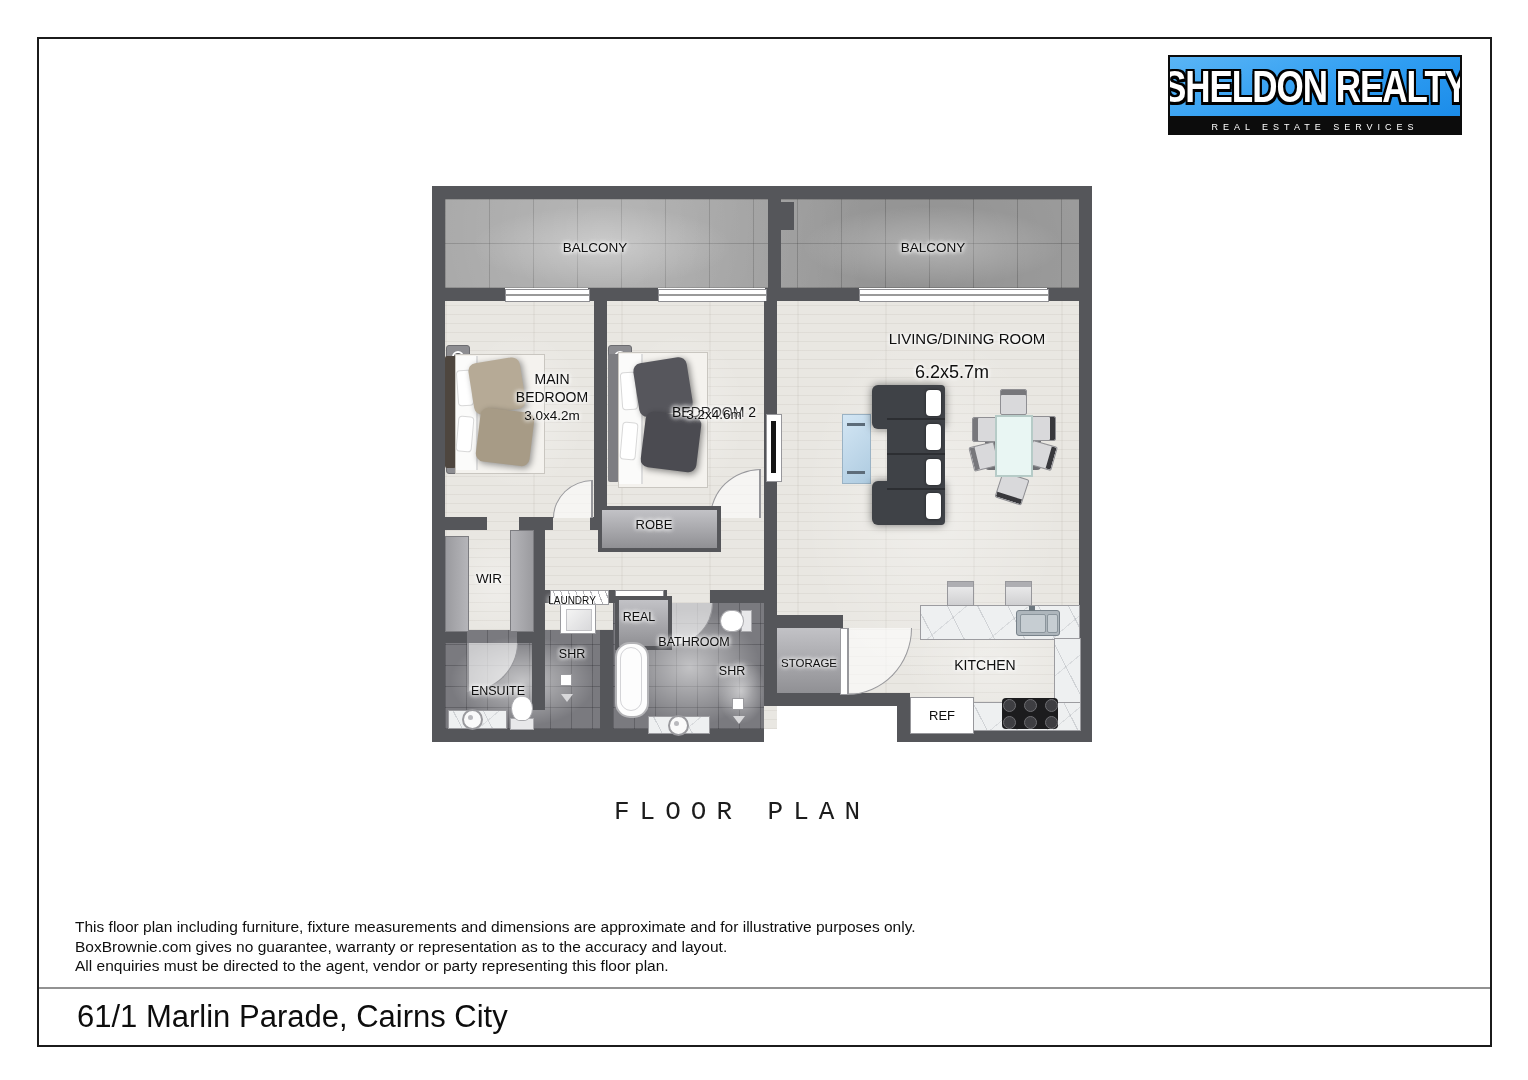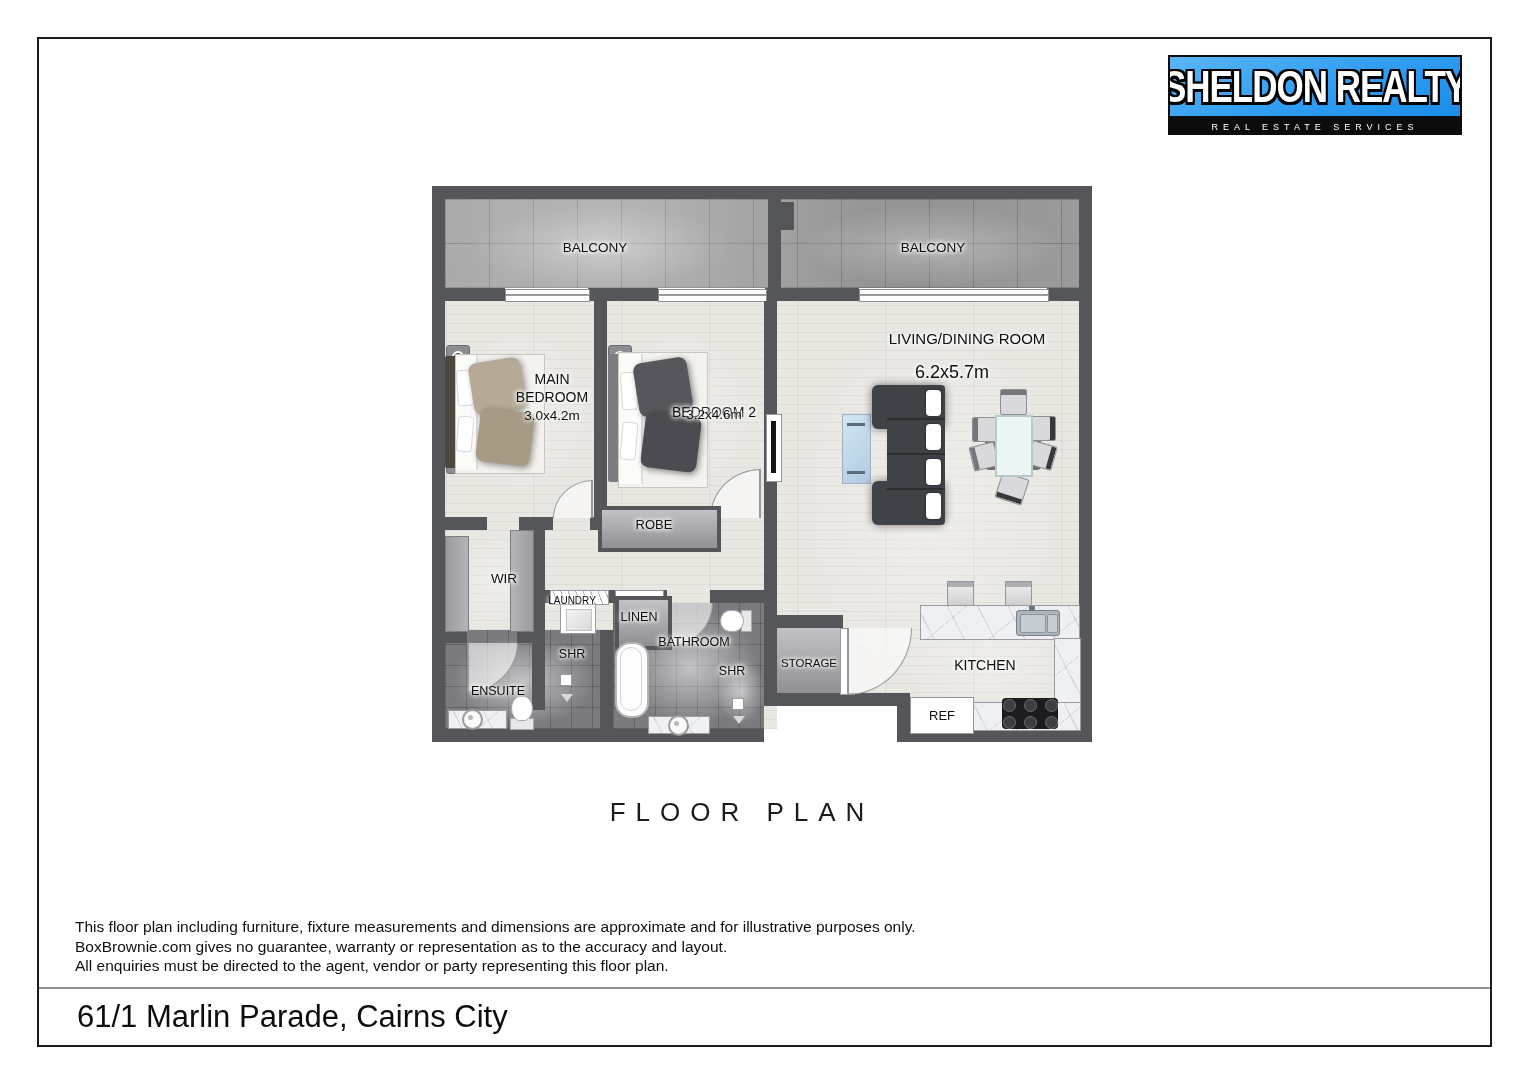--- a/index.html
+++ b/index.html
@@ -50,21 +50,21 @@
   .spk::after{content:"";width:8px;height:8px;border:2.5px solid #fff;border-radius:50%;background:#55565a;}
   .cushion{position:absolute;width:15px;height:26px;background:#fff;border-radius:4px;box-shadow:0 0 3px rgba(0,0,0,.5);}
   .chair{position:absolute;background:#d9d9db;border:1px solid #8f8f93;border-radius:2px;}
   .stool{position:absolute;width:25px;height:23px;background:linear-gradient(#f0f0f0,#cfcfd1);border:1px solid #97979b;
          box-shadow:inset 0 5px 0 #aeaeb2;}
   .burners{position:absolute;display:flex;flex-wrap:wrap;gap:4px 8px;align-content:center;justify-content:center;}
   .burner{width:11px;height:11px;border-radius:50%;background:#3e3e42;border:1.5px solid #6e6e72;}
   .sink-round{position:absolute;width:17px;height:17px;border-radius:50%;background:#fafafa;border:2px solid #9a9a9e;}
   .sink-round::after{content:"";position:absolute;left:4px;top:4px;width:5px;height:5px;border-radius:50%;background:#b9b9bd;}
   .floor-title{position:absolute;left:412px;top:797px;width:660px;text-align:center;
-               font-size:26px;letter-spacing:10px;color:#1c1c1c;}
+               font-size:26px;letter-spacing:10px;color:#1c1c1c;font-family:Liberation Mono, monospace;}
   .disclaimer{position:absolute;left:75px;top:917px;font-size:15.5px;line-height:19.5px;color:#0f0f0f;}
 </style>
 </head>
 <body>
 
 <div id="canvas">
 
   <div class="frame">
     <div class="address-bar">
       <span>61/1 Marlin Parade, Cairns City</span>
@@ -256,23 +256,23 @@
     <div class="lbl" style="left:163px;top:61px;font-size:13.5px;">BALCONY</div>
     <div class="lbl" style="left:501px;top:61px;font-size:13.5px;">BALCONY</div>
     <div class="lbl" style="left:120px;top:193px;font-size:14px;">MAIN</div>
     <div class="lbl" style="left:120px;top:211px;font-size:14px;">BEDROOM</div>
     <div class="lbl" style="left:120px;top:229px;font-size:13.5px;">3.0x4.2m</div>
     <div class="lbl" style="left:282px;top:226px;font-size:14px;">BEDROOM 2</div>
     <div class="lbl" style="left:282px;top:228px;font-size:13.5px;">3.2x4.6m</div>
     <div class="lbl" style="left:535px;top:152px;font-size:15px;">LIVING/DINING ROOM</div>
     <div class="lbl" style="left:520px;top:186px;font-size:18px;">6.2x5.7m</div>
     <div class="lbl" style="left:222px;top:338px;font-size:13px;">ROBE</div>
-    <div class="lbl" style="left:72px;top:392px;font-size:13.5px;">WIR</div>
+    <div class="lbl" style="left:57px;top:392px;font-size:13.5px;">WIR</div>
     <div class="lbl" style="left:140px;top:414px;font-size:10px;">LAUNDRY</div>
-    <div class="lbl" style="left:207px;top:431px;font-size:12.5px;">LINEN</div>
+    <div class="lbl" style="left:207px;top:431px;font-size:12.5px;">REAL</div>
     <div class="lbl" style="left:262px;top:456px;font-size:12.5px;">BATHROOM</div>
     <div class="lbl" style="left:300px;top:485px;font-size:12.5px;">SHR</div>
     <div class="lbl" style="left:140px;top:468px;font-size:12.5px;">SHR</div>
     <div class="lbl" style="left:66px;top:505px;font-size:12.5px;">ENSUITE</div>
     <div class="lbl" style="left:377px;top:477px;font-size:11.5px;">STORAGE</div>
     <div class="lbl" style="left:553px;top:479px;font-size:14px;">KITCHEN</div>
   </div>
 
   <div class="floor-title">FLOOR PLAN</div>
   <div class="disclaimer">

